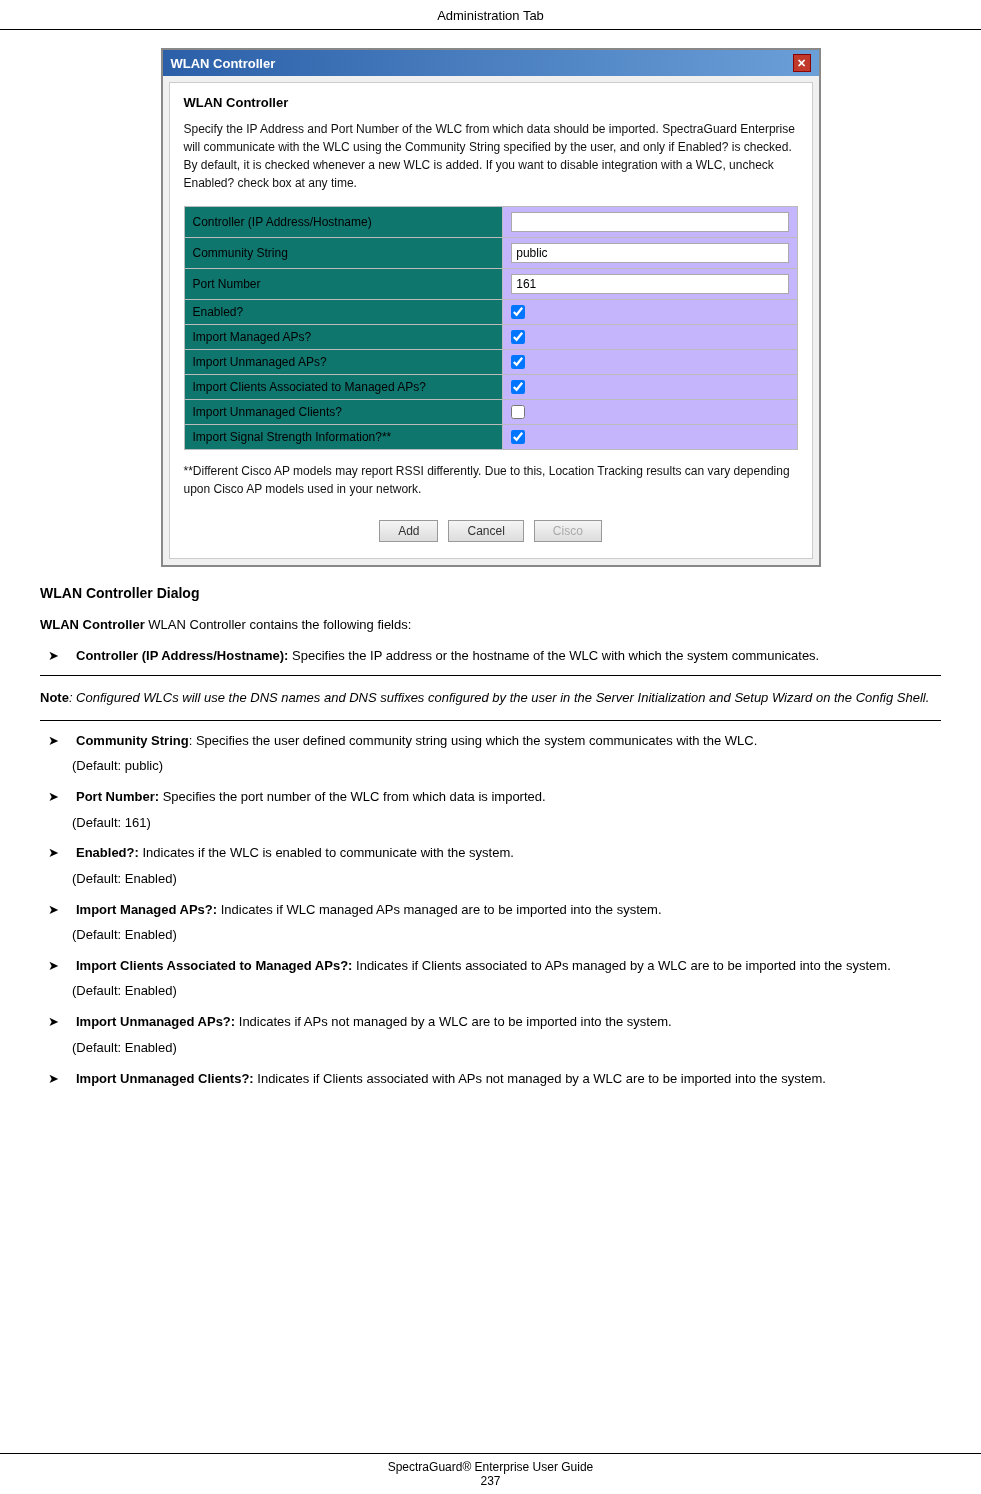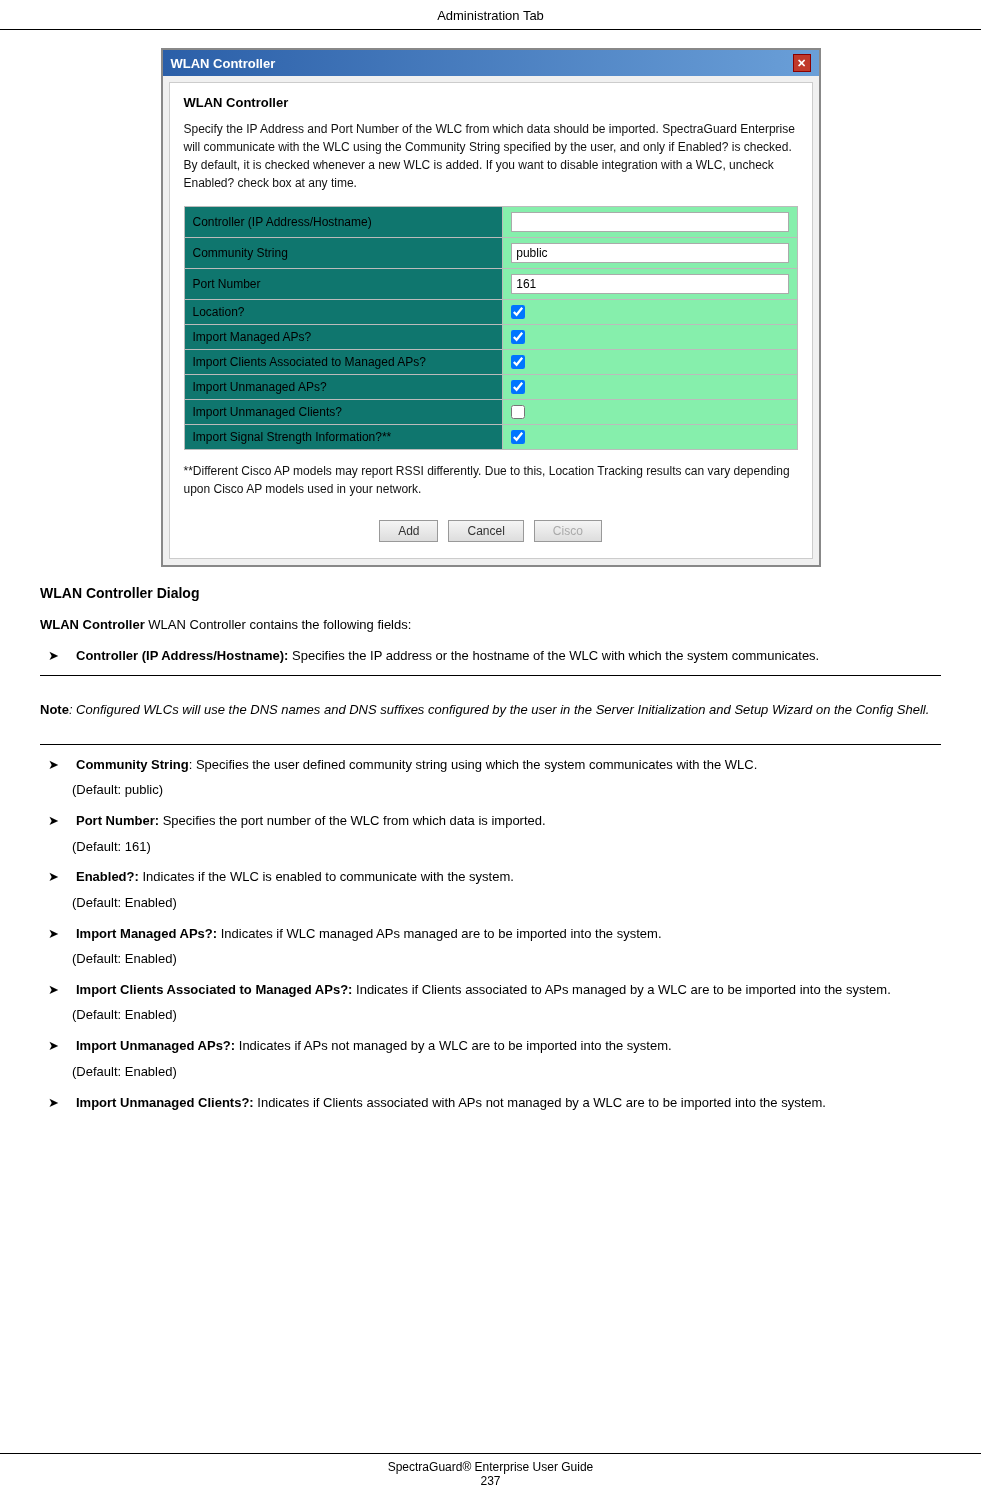--- a/index.html
+++ b/index.html
@@ -101,21 +101,21 @@
 
     .form-table td:first-child {
       background: #0f766e;
       border: 1px solid #bbb;
       width: 52%;
       font-size: 12px;
     }
 
     .form-table td:last-child {
       border: 1px solid #bbb;
-      background: #86efac;
+      background: #c4b5fd;
     }
 
     .form-input {
       width: 100%;
       border: 1px solid #aaa;
       padding: 2px 4px;
       font-size: 12px;
       background: #fff;
     }
 
@@ -178,21 +178,21 @@
     .bullet-arrow {
       min-width: 24px;
       font-size: 13px;
       margin-right: 4px;
       margin-left: 8px;
     }
 
     .note-block {
       border-top: 1px solid #000;
       border-bottom: 1px solid #000;
-      padding: 24px 0;
+      padding: 12px 0;
       margin: 10px 0;
       font-size: 13px;
       font-style: italic;
       line-height: 1.5;
     }
 
     .note-block b {
       font-style: normal;
       font-weight: bold;
     }
@@ -243,45 +243,45 @@
         </tr>
         <tr>
           <td>Community String</td>
           <td><input class="form-input" type="text" value="public" style=""></td>
         </tr>
         <tr>
           <td>Port Number</td>
           <td><input class="form-input" type="text" value="161" style=""></td>
         </tr>
         <tr>
-          <td>Location?</td>
+          <td>Enabled?</td>
           <td>
             <div class="checkbox-cell">
               <input type="checkbox" checked="" style="">
             </div>
           </td>
         </tr>
         <tr>
           <td>Import Managed APs?</td>
           <td>
             <div class="checkbox-cell">
               <input type="checkbox" checked="" style="">
             </div>
           </td>
         </tr>
         <tr>
+          <td>Import Unmanaged APs?</td>
+          <td>
+            <div class="checkbox-cell">
+              <input type="checkbox" checked="" style="">
+            </div>
+          </td>
+        </tr>
+        <tr>
           <td>Import Clients Associated to Managed APs?</td>
-          <td>
-            <div class="checkbox-cell">
-              <input type="checkbox" checked="" style="">
-            </div>
-          </td>
-        </tr>
-        <tr>
-          <td>Import Unmanaged APs?</td>
           <td>
             <div class="checkbox-cell">
               <input type="checkbox" checked="" style="">
             </div>
           </td>
         </tr>
         <tr>
           <td>Import Unmanaged Clients?</td>
           <td>
             <div class="checkbox-cell">

